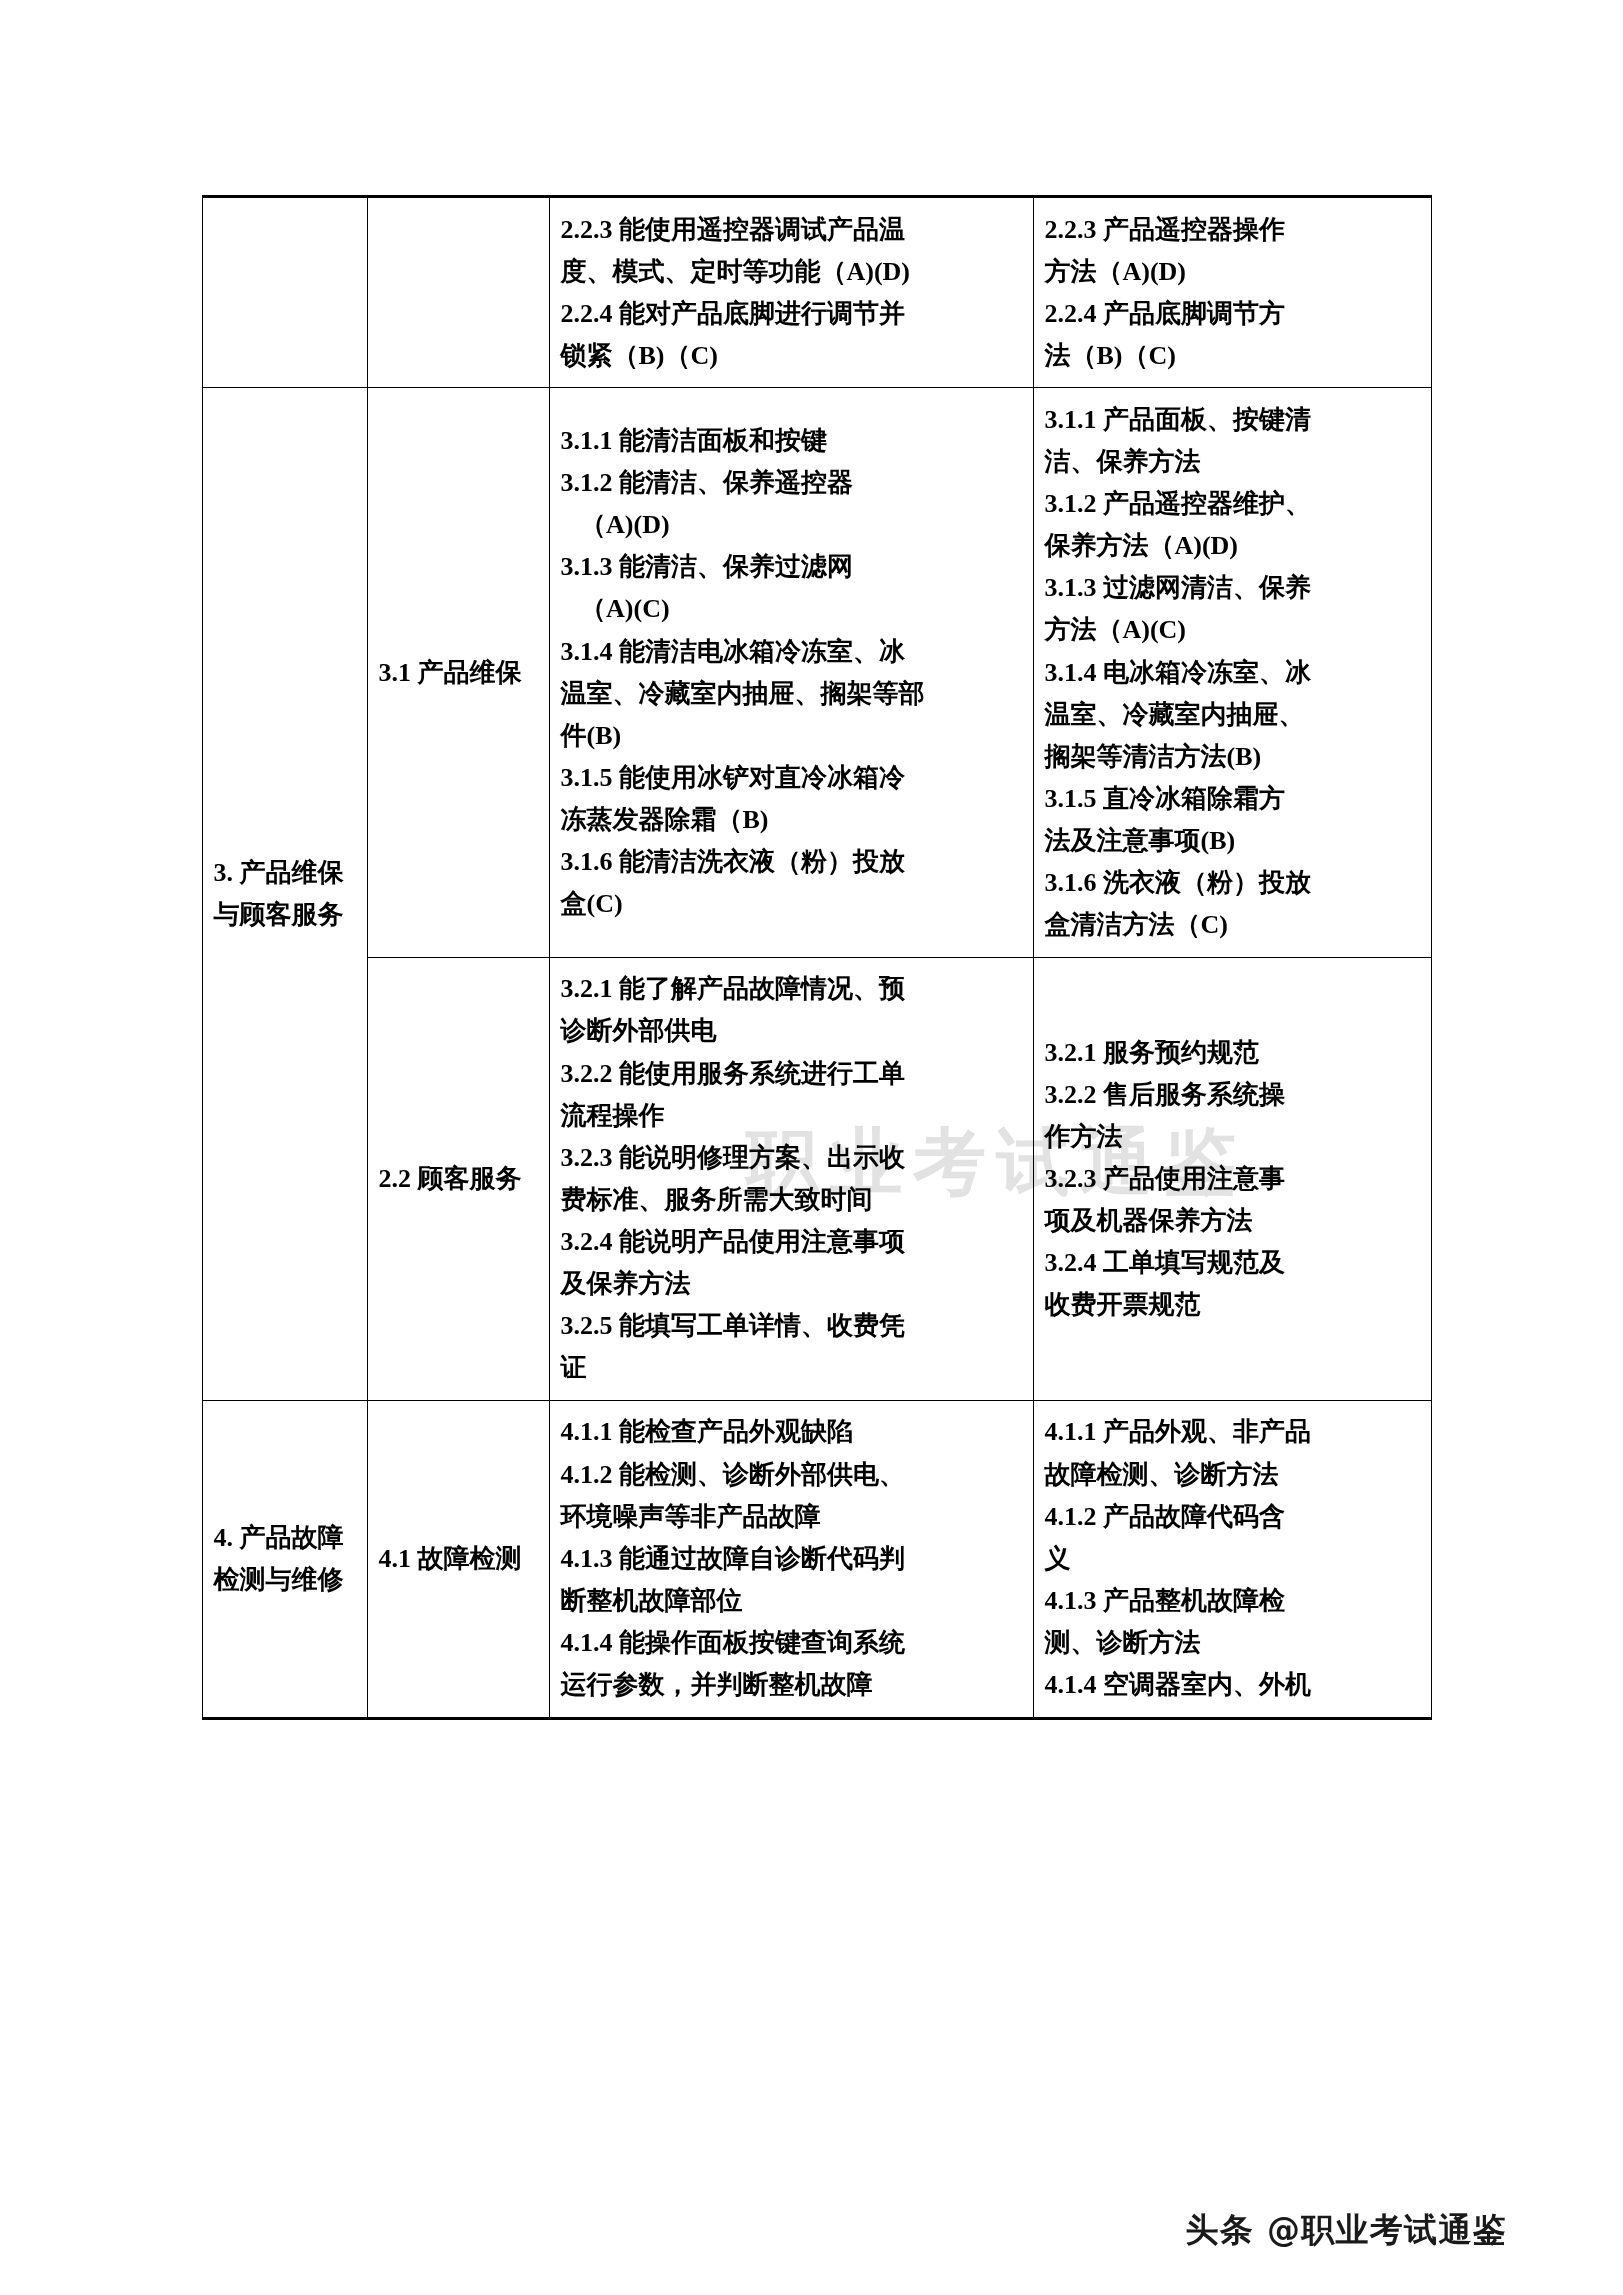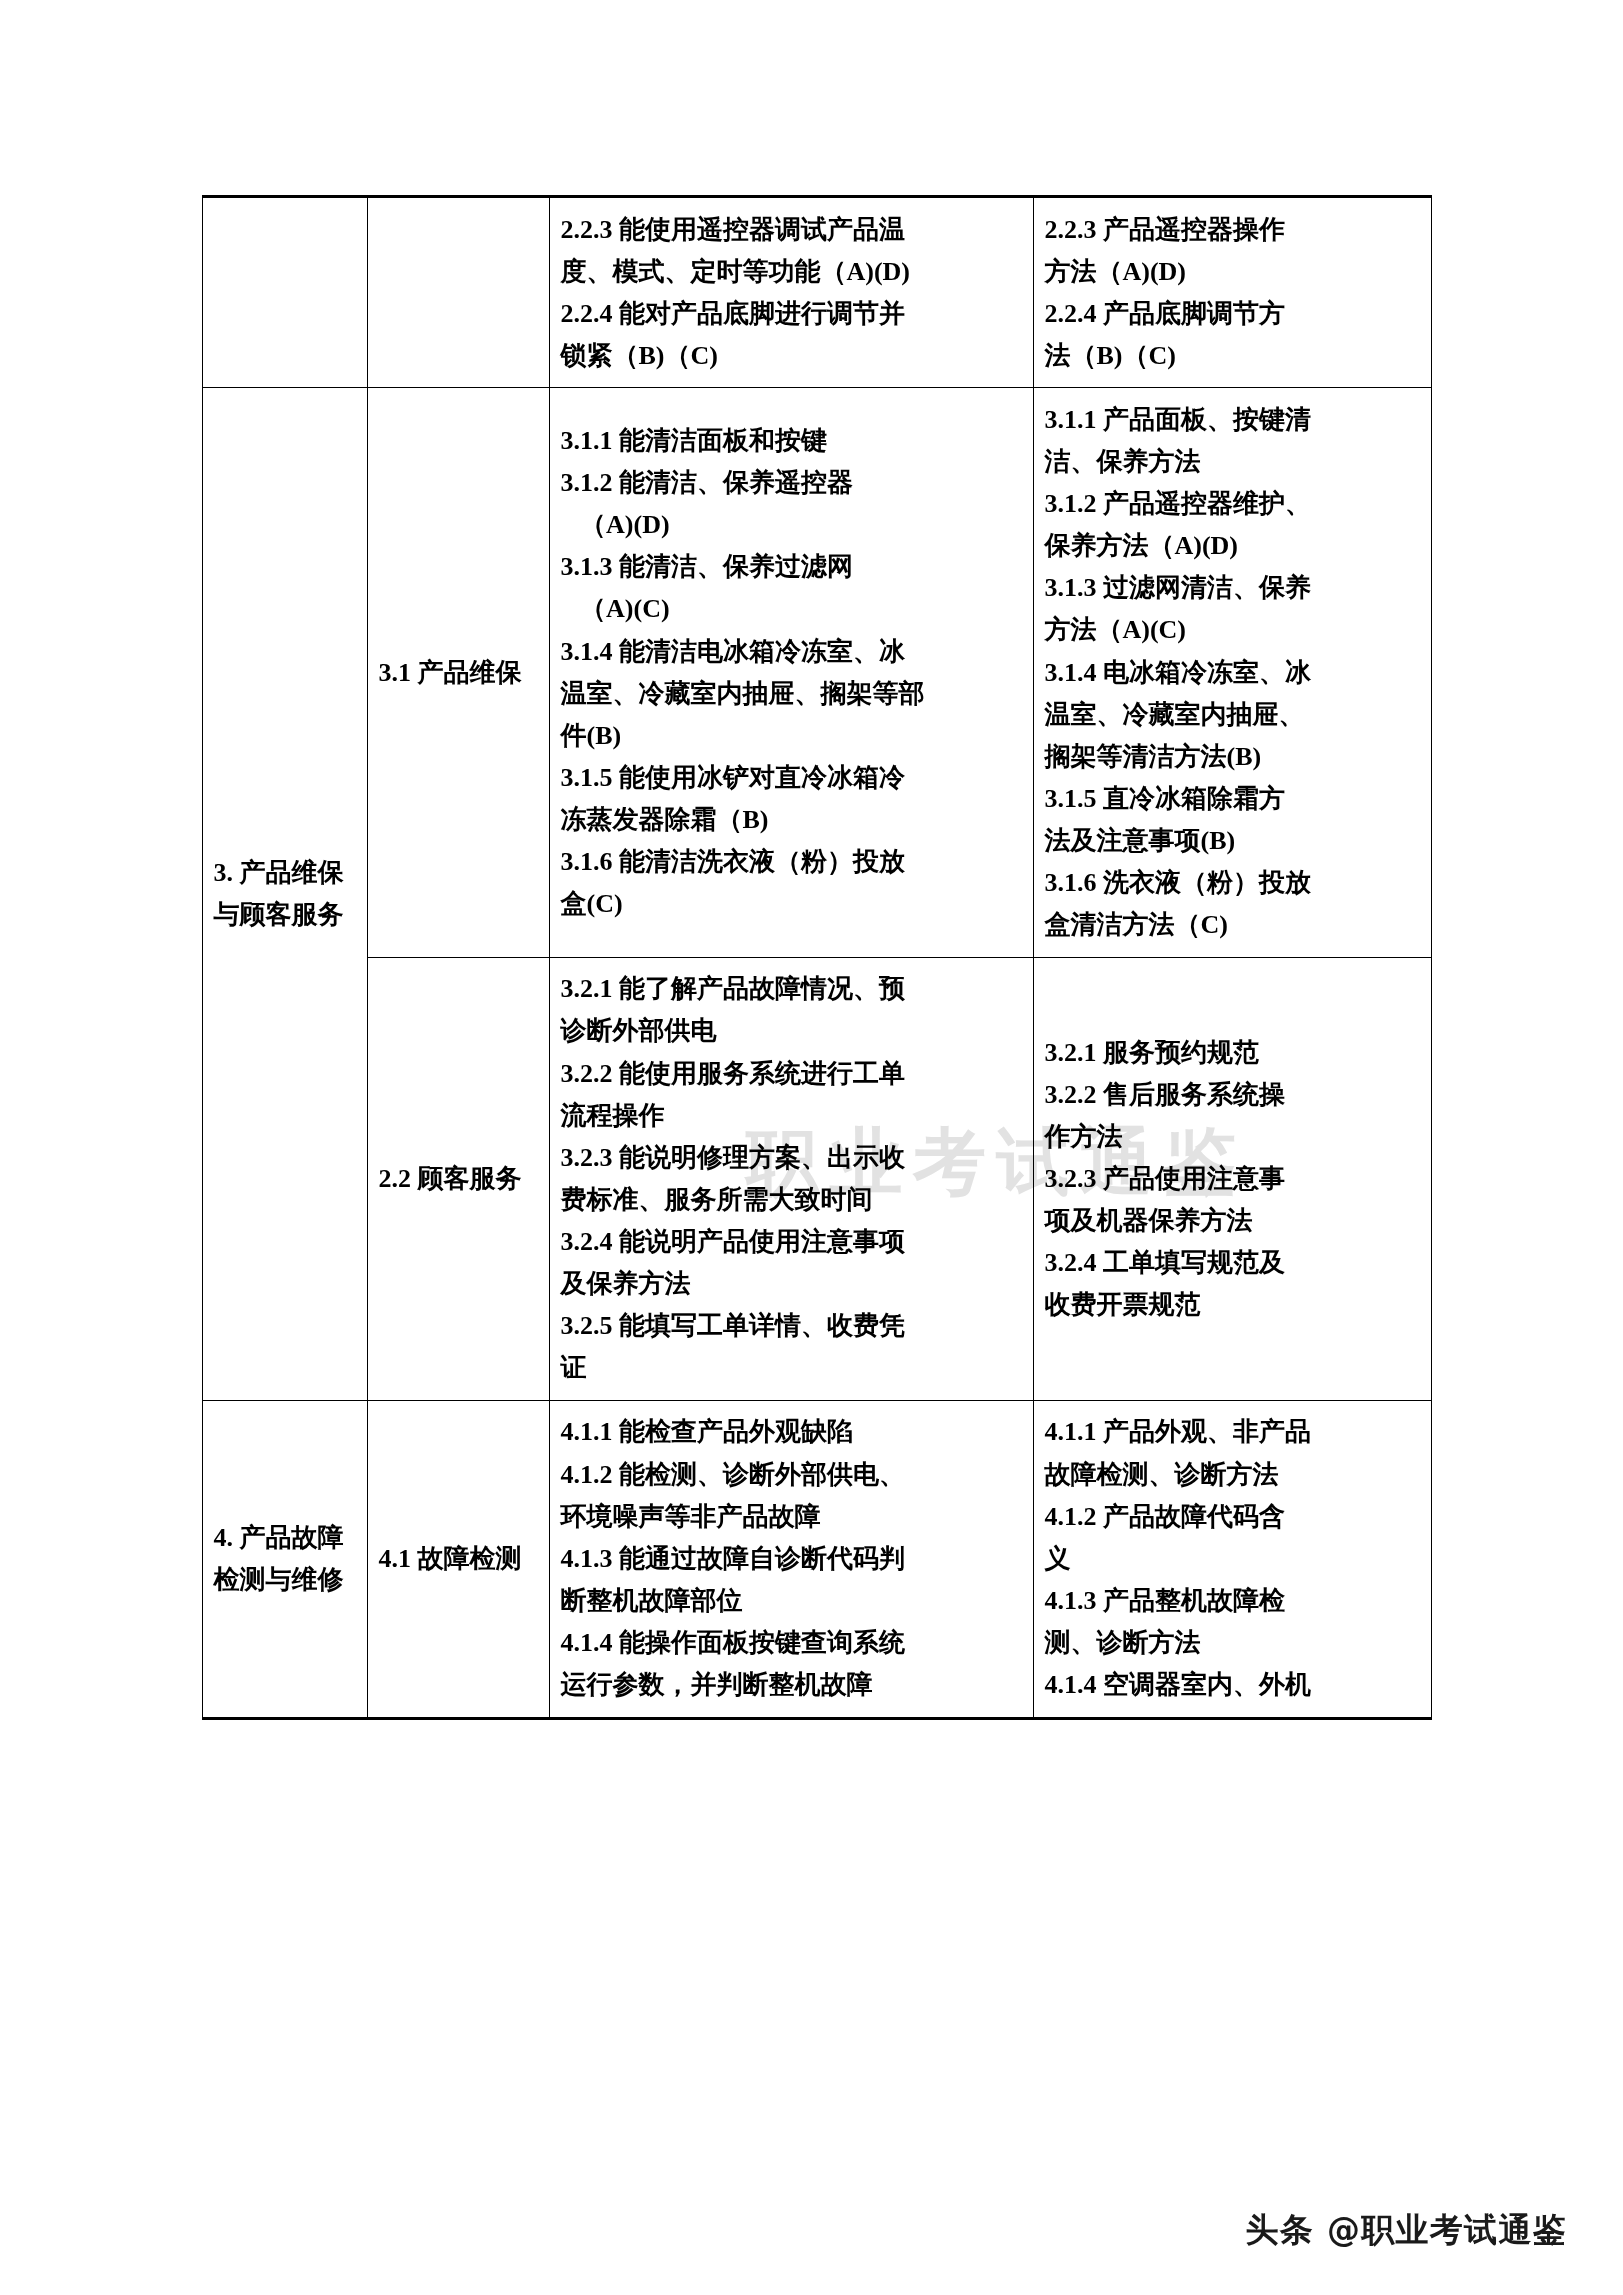--- a/index.html
+++ b/index.html
@@ -84,21 +84,21 @@
   .line { display: block; text-indent: 0; }
   .line.indent { padding-left: 19.6px; }
 
   
   #footer {
     position: absolute;
     left: 0;
     top: 2208px;
     width: 1623px;
     text-align: right;
-    padding-right: 56px;
+    padding-right: 116px;
     box-sizing: border-box;
     font-family: "DejaVu Sans", "Liberation Sans", sans-serif;
     font-weight: bold;
     font-size: 33px;
     color: #1a1a1a;
     letter-spacing: 1.3px;
     z-index: 3;
   }
 </style>
 </head>

